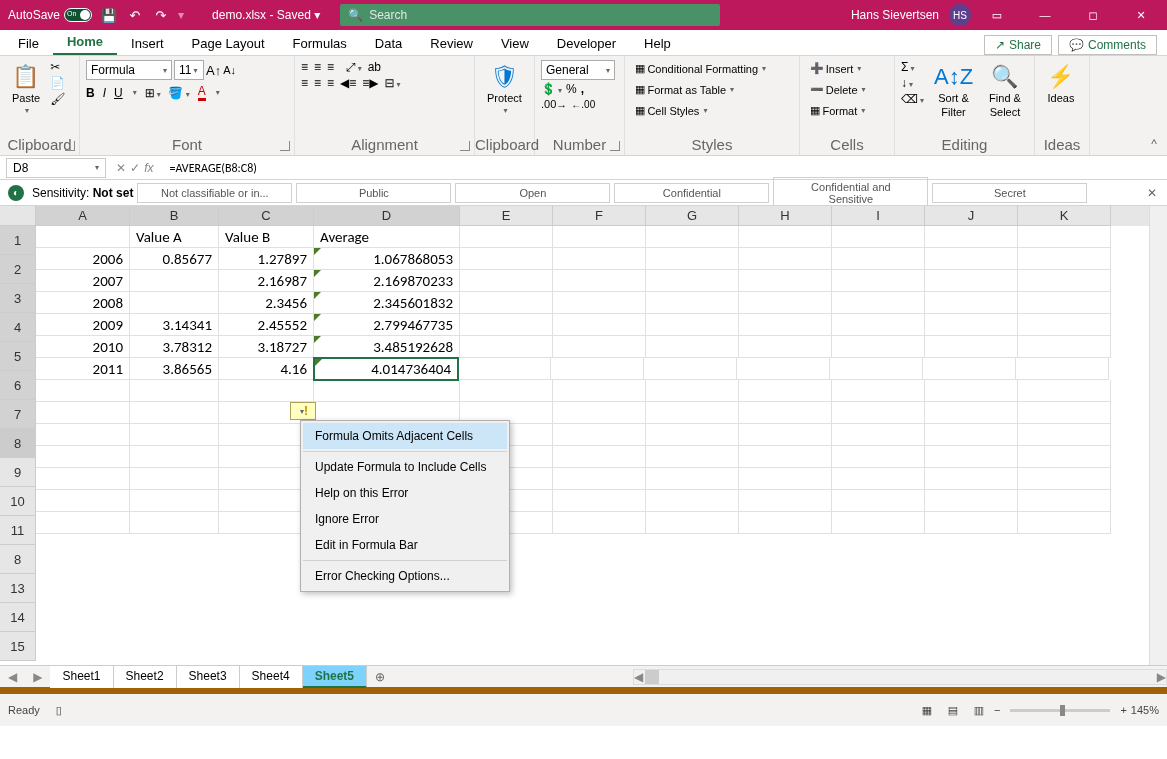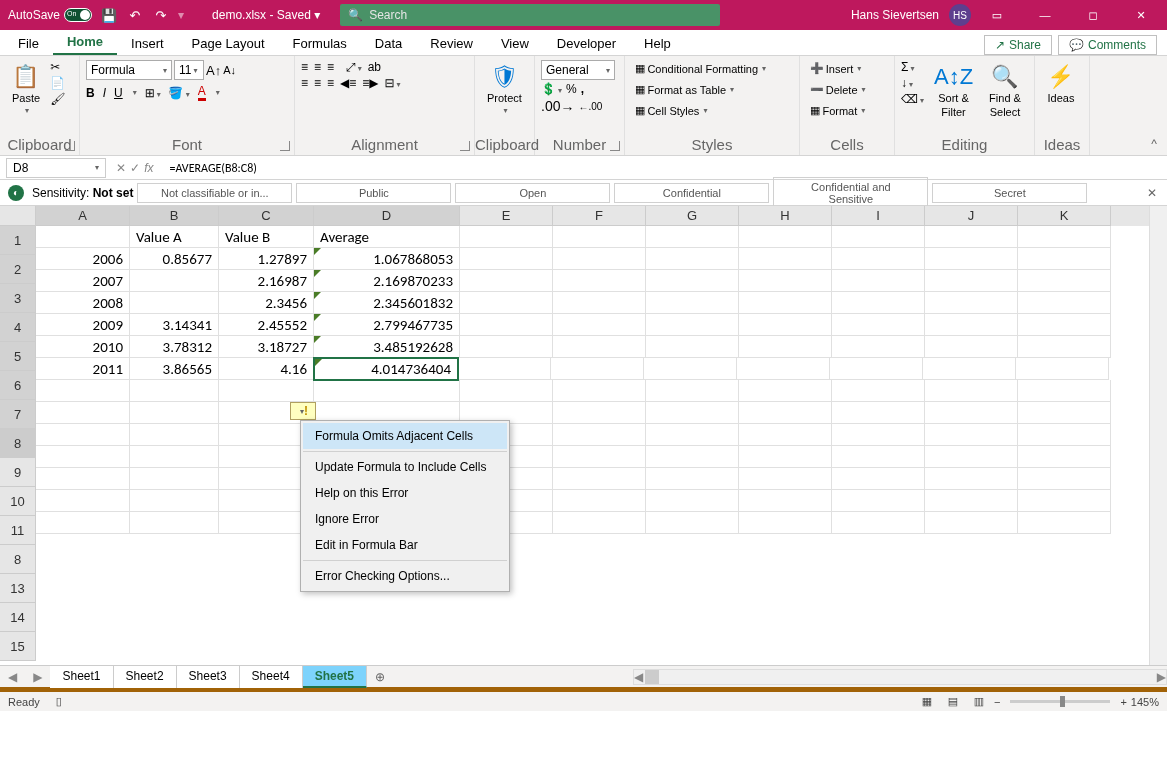--- a/index.html
+++ b/index.html
@@ -82,21 +82,21 @@
 
 .sheet-tabs { height: 22px; display: flex; align-items: center; border-top: 1px solid #ccc; background: #f3f2f1; font-size: 12px; position: relative; }
 .sheet-nav { padding: 0 8px; color: #888; }
 .sheet-tab { padding: 3px 12px; border-right: 1px solid #ccc; background: #fff; }
 .sheet-tab.active { background: #7dd3fc; border-bottom: 2px solid #217346; color: #217346; font-weight: 600; }
 .sheet-add { padding: 0 8px; color: #666; }
 .hscroll { flex: 1; margin-left: 240px; height: 16px; background: #f0f0f0; border: 1px solid #ddd; display: flex; align-items: center; }
 .hscroll-thumb { width: 14px; height: 14px; background: #ccc; margin-left: 2px; }
 
 
-.statusbar { height: 24px; background: #f3f2f1; border-top: 5px solid #a16207; display: flex; align-items: center; font-size: 11px; color: #444; }
+.statusbar { height: 39px; background: #f3f2f1; border-top: 7px solid #a16207; display: flex; align-items: center; font-size: 11px; color: #444; }
 .statusbar > span { padding: 0 8px; }
 .statusbar-right { margin-left: auto; display: flex; align-items: center; gap: 4px; padding-right: 8px; }
 .view-btn { width: 22px; height: 18px; display: flex; align-items: center; justify-content: center; }
 .zoom-slider { width: 100px; height: 3px; background: #ccc; position: relative; margin: 0 6px; }
 .zoom-slider::after { content: ''; position: absolute; left: 50%; top: -4px; width: 5px; height: 11px; background: #888; }
 
 .caret { font-size: 8px; color: #666; margin-left: 2px; }
 </style>
 </head>
 <body>
@@ -227,21 +227,21 @@
       <div class="font-box" style="width:74px">
           <span>General</span>
           <span class="caret" style="margin-left:auto">▾</span>
         </div>
       <div class="hstack" style="gap:4px">
         <span>💲<span class="caret">▾</span></span>
         <span>%</span>
         <span><b>,</b></span>
       </div>
       <div class="hstack" style="gap:4px">
-        <span style="font-size:14px">.00→</span>
+        <span style="font-size:11px">.00→</span>
         <span style="font-size:10px">←.00</span>
       </div>
     </div>
     <div class="ribbon-group-label">Number</div>
     <div class="rg-diag"></div>
   </div>
   <div class="ribbon-group" style="width:175px">
     <div class="ribbon-group-content vstack" style="gap:4px">
       <div class="btn-sm">
           <span>▦</span> 

